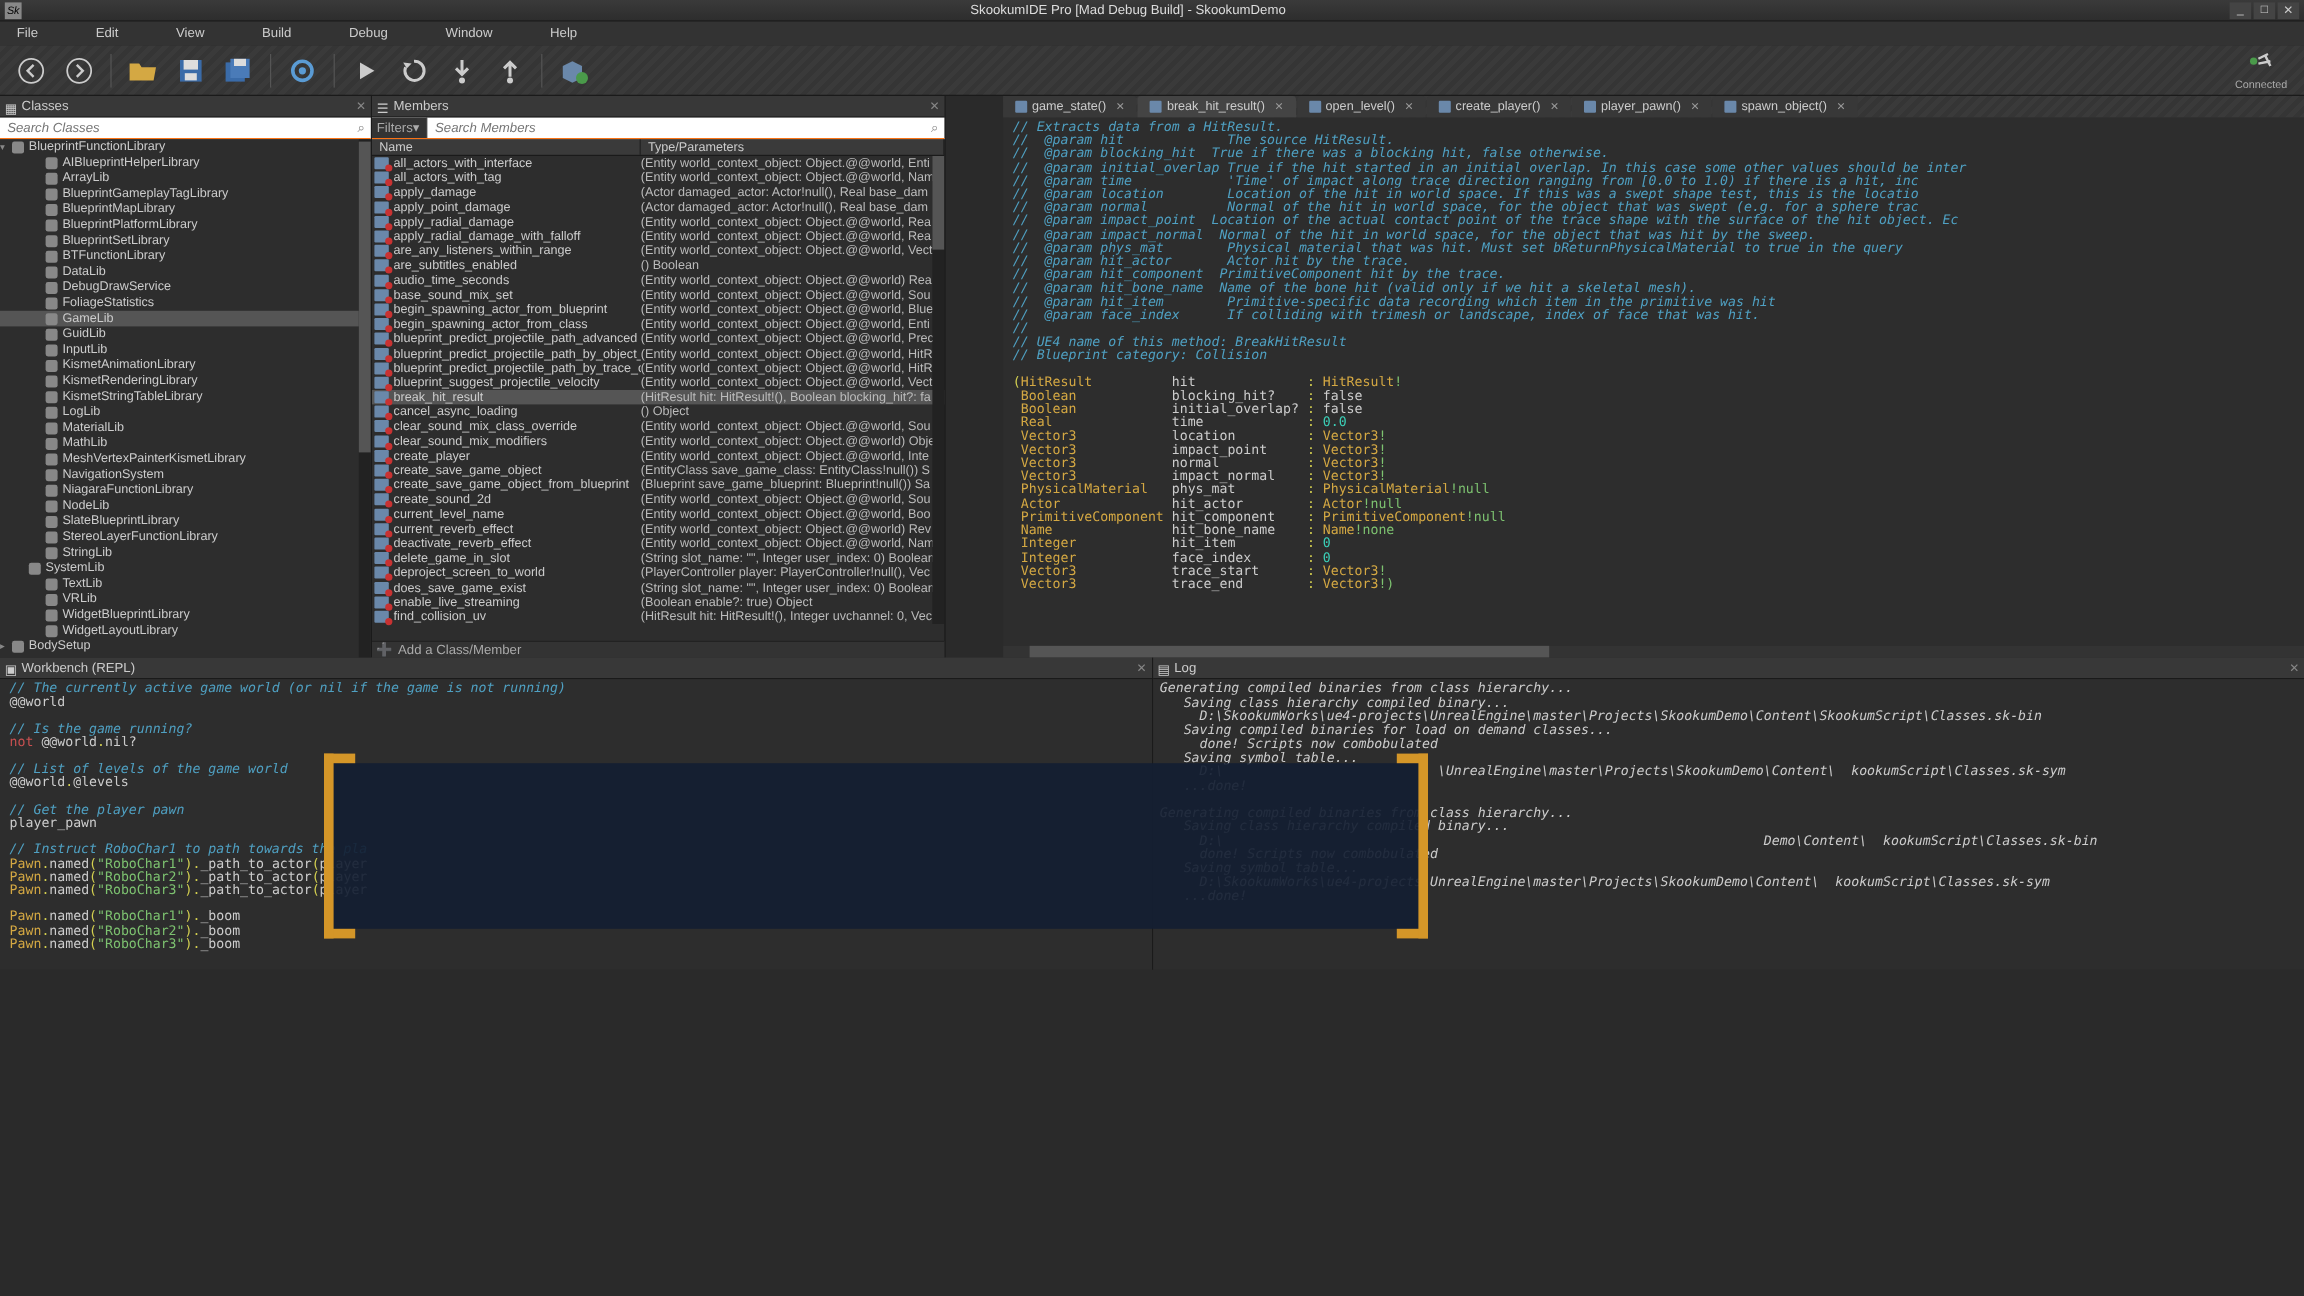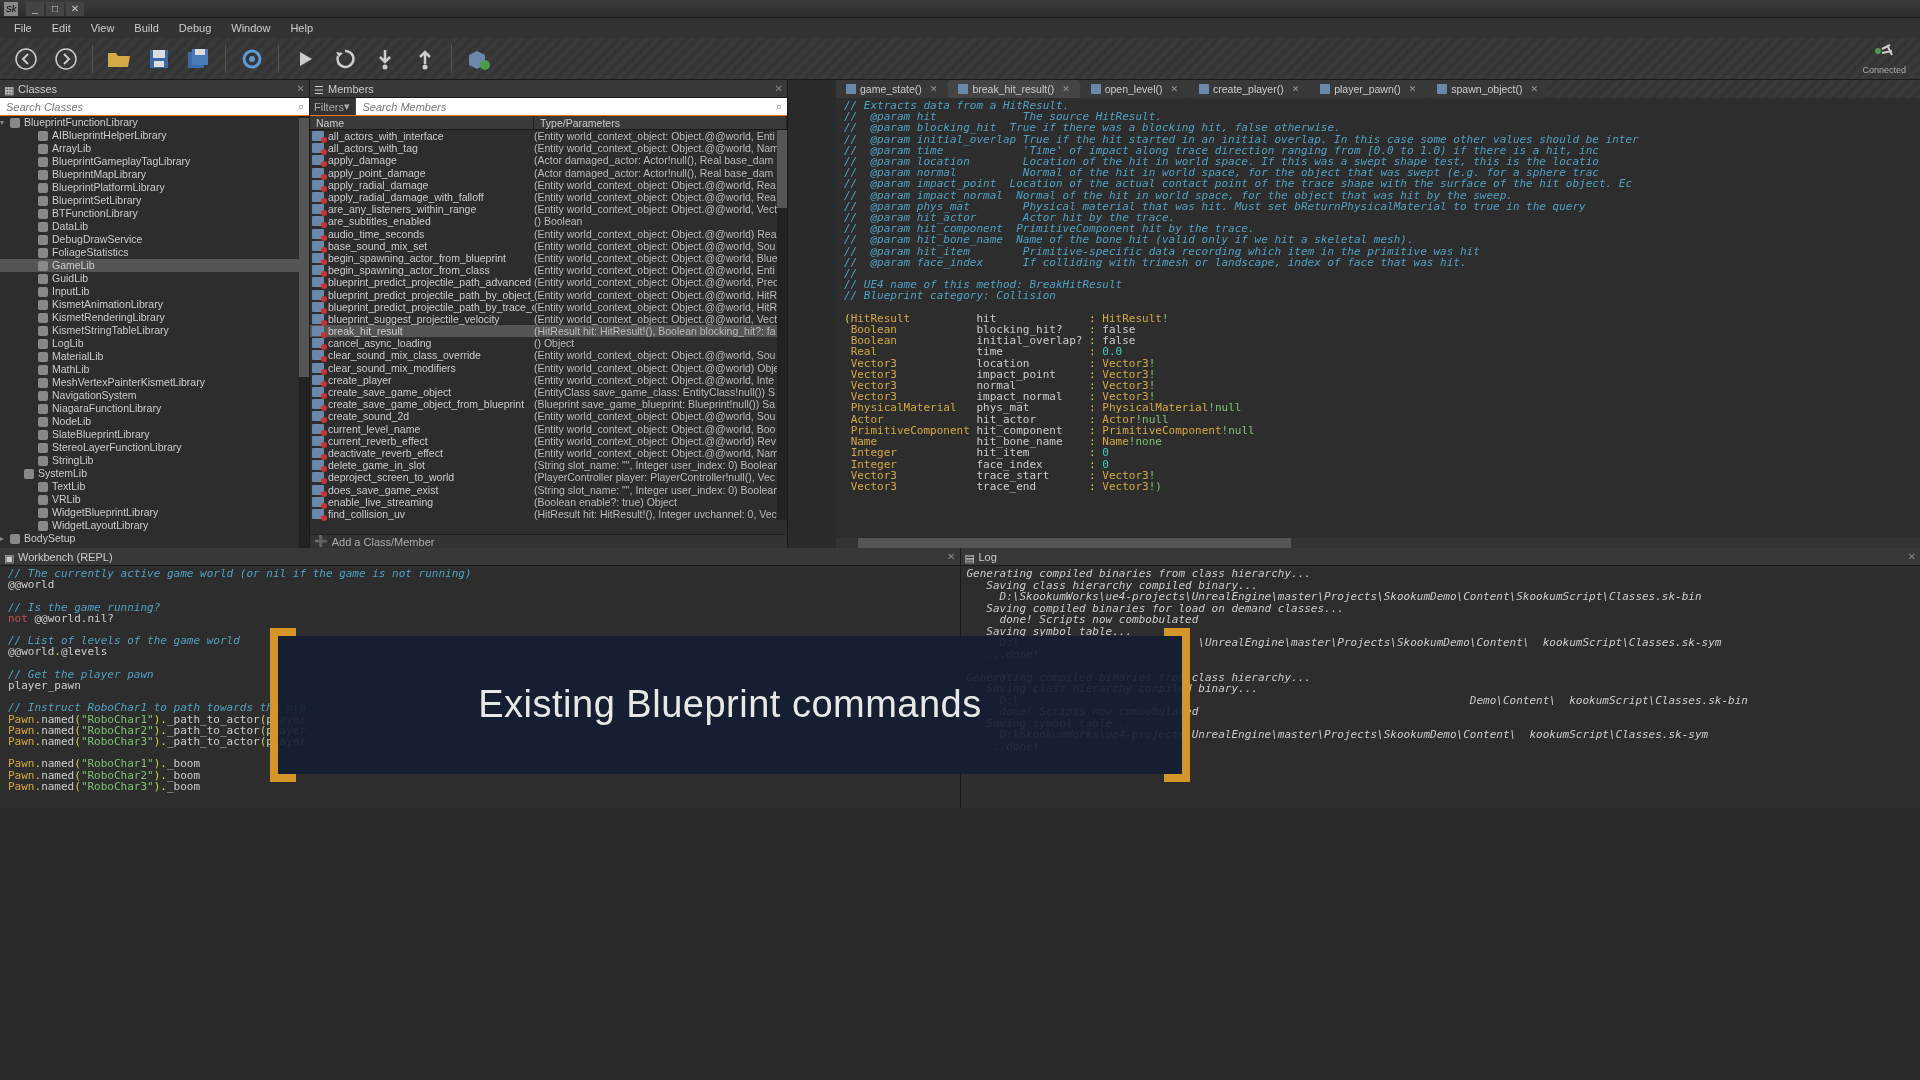--- a/index.html
+++ b/index.html
@@ -2,21 +2,21 @@
 <html><head>
 <meta charset="utf-8">
 <style>
 * { margin: 0; padding: 0; box-sizing: border-box; }
 body { font-family: 'Segoe UI', Tahoma, sans-serif; background: #2a2a2a; color: #ccc; font-size: 11px; overflow: hidden; width: 1920px; height: 1080px; position: relative; }
 .titlebar { background: linear-gradient(180deg, #3a3a3a, #2d2d2d); height: 18px; display: flex; align-items: center; padding: 0 4px; border-bottom: 1px solid #1a1a1a; }
 .titlebar-icon { width: 14px; height: 14px; background: #888; margin-right: 6px; font-size: 9px; color: #000; display:flex; align-items:center; justify-content:center;font-style:italic; }
 .titlebar-title { flex: 1; text-align: center; color: #ddd; font-size: 11px; }
 .titlebar-btns { display: flex; }
 .titlebar-btn { width: 18px; height: 14px; margin-left: 2px; background: #444; color: #ccc; display:flex; align-items:center; justify-content:center; font-size:10px; }
-.menubar { background: #333; height: 20px; display: flex; align-items: center; padding: 0 4px; }
+.menubar { background: #333; height: 20px; display: flex; align-items: center; padding: 0 4px; gap: 28px; }
 .menuitem { padding: 2px 10px; color: #ccc; }
 .toolbar { background: repeating-linear-gradient(135deg, #3a3a3a 0 4px, #353535 4px 8px); height: 42px; display: flex; align-items: center; padding: 0 6px; border-bottom: 1px solid #1a1a1a; }
 .tool-btn { width: 34px; height: 34px; margin: 0 3px; display:flex; align-items:center; justify-content:center; border-radius: 2px; }
 .tool-sep { width: 1px; height: 28px; background: #555; margin: 0 6px; }
 .main-layout { display: flex; height: 468px; }
 .panel-header { background: #383838; height: 18px; display: flex; align-items: center; padding: 0 4px; border-bottom: 1px solid #1a1a1a; }
 .panel-header .icon-sm { width: 10px; height:10px; margin-right:4px; }
 .panel-header .close { margin-left: auto; color: #888; font-size:10px; }
 .search-row { background: #ffffff; height: 18px; display:flex; align-items:center; border-bottom:1px solid #f97316; }
 .search-input { flex:1; background:transparent; border:none; color:#888; padding:0 6px; font-size:11px; font-style:italic; }
@@ -73,20 +73,21 @@
 .overlay::after { right:0; border-left:none; }
 .overlay-text { color:#e8e8e8; font-size:38px; font-weight:300; text-align:center; line-height:1.25; font-family:'Segoe UI Light','Segoe UI',sans-serif; letter-spacing:0.5px; }
 .scrollbar-h { height:10px; background:#333; display:flex; }
 .scrollbar-h .thumb { background:#555; height:100%; }
 </style>
 </head>
 <body>
 
 <div class="titlebar">
   <div class="titlebar-icon">Sk</div>
+  <div class="titlebar-title">SkookumIDE Pro [Mad Debug Build] - SkookumDemo</div>
   <div class="titlebar-btns">
     <div class="titlebar-btn">_</div>
     <div class="titlebar-btn">□</div>
     <div class="titlebar-btn">✕</div>
   </div>
 </div>
 
 <div class="menubar" id="menubar">
     <div class="menuitem">File</div>
     <div class="menuitem">Edit</div>
@@ -514,14 +515,14 @@
    Saving class hierarchy compiled binary...
      D:\                                                                    Demo\Content\  kookumScript\Classes.sk-bin
      done! Scripts now combobulated
    Saving symbol table...
      D:\SkookumWorks\ue4-projects\UnrealEngine\master\Projects\SkookumDemo\Content\  kookumScript\Classes.sk-sym
    ...done!</div>
   </div>
 </div>
 
 <div class="overlay">
-  <div class="overlay-text"><span>Existing Blueprint commands</span><br></div>
+  <div class="overlay-text"><br></div>
 </div>
 
 </body></html>

